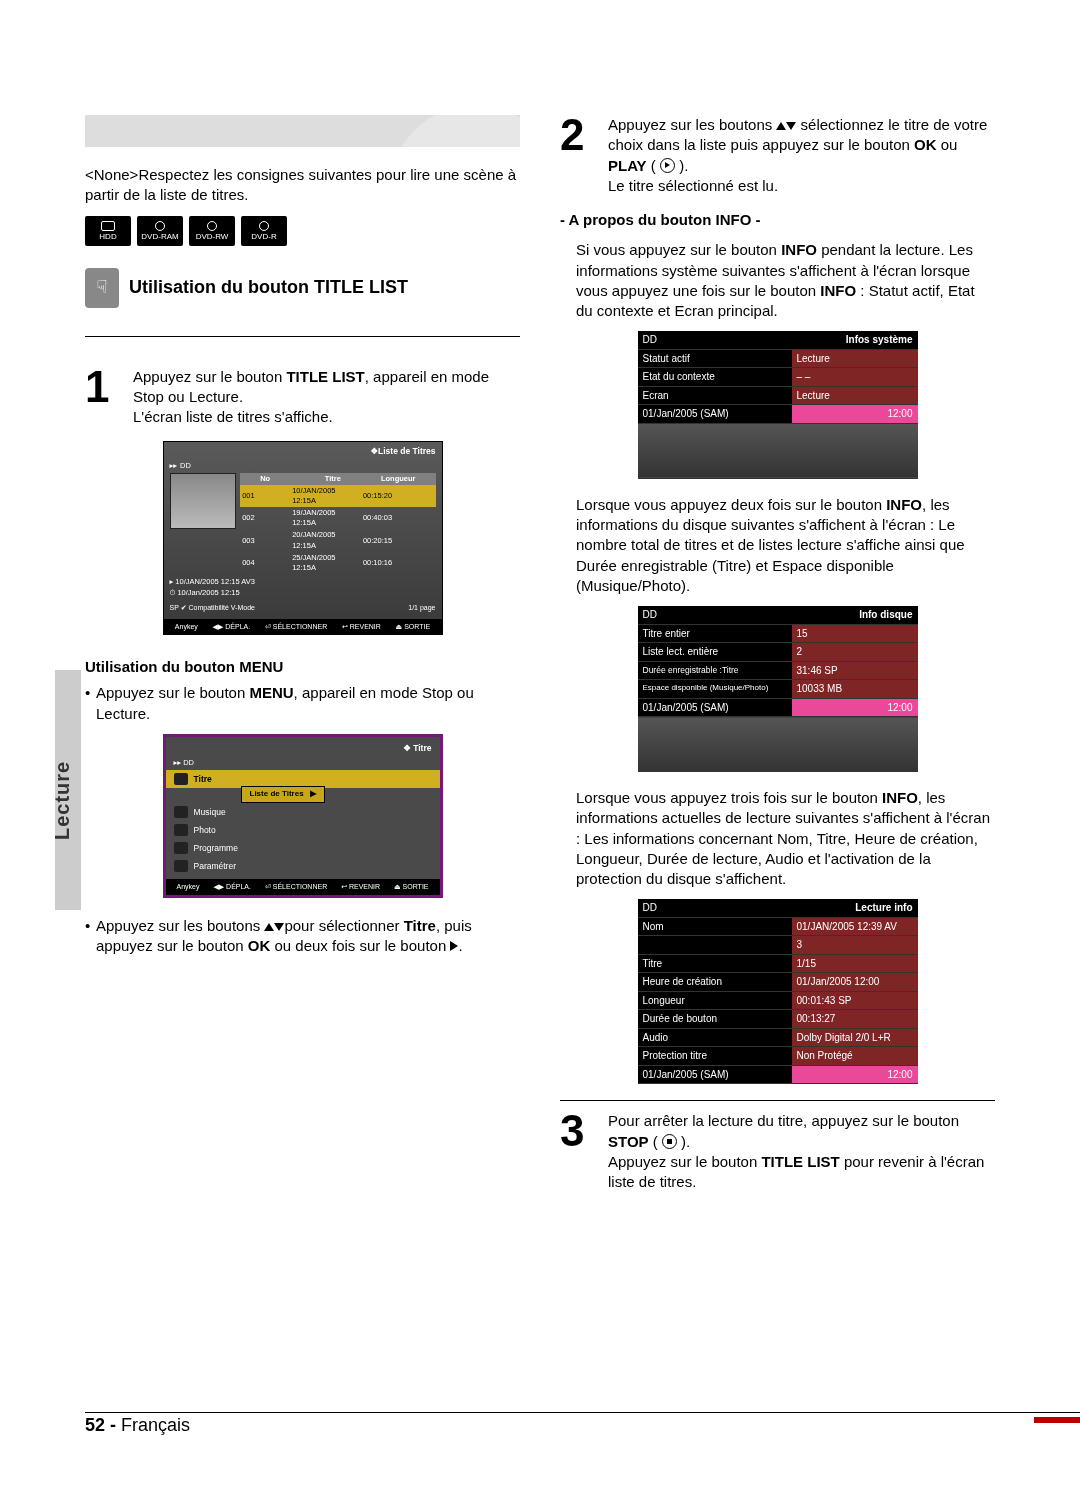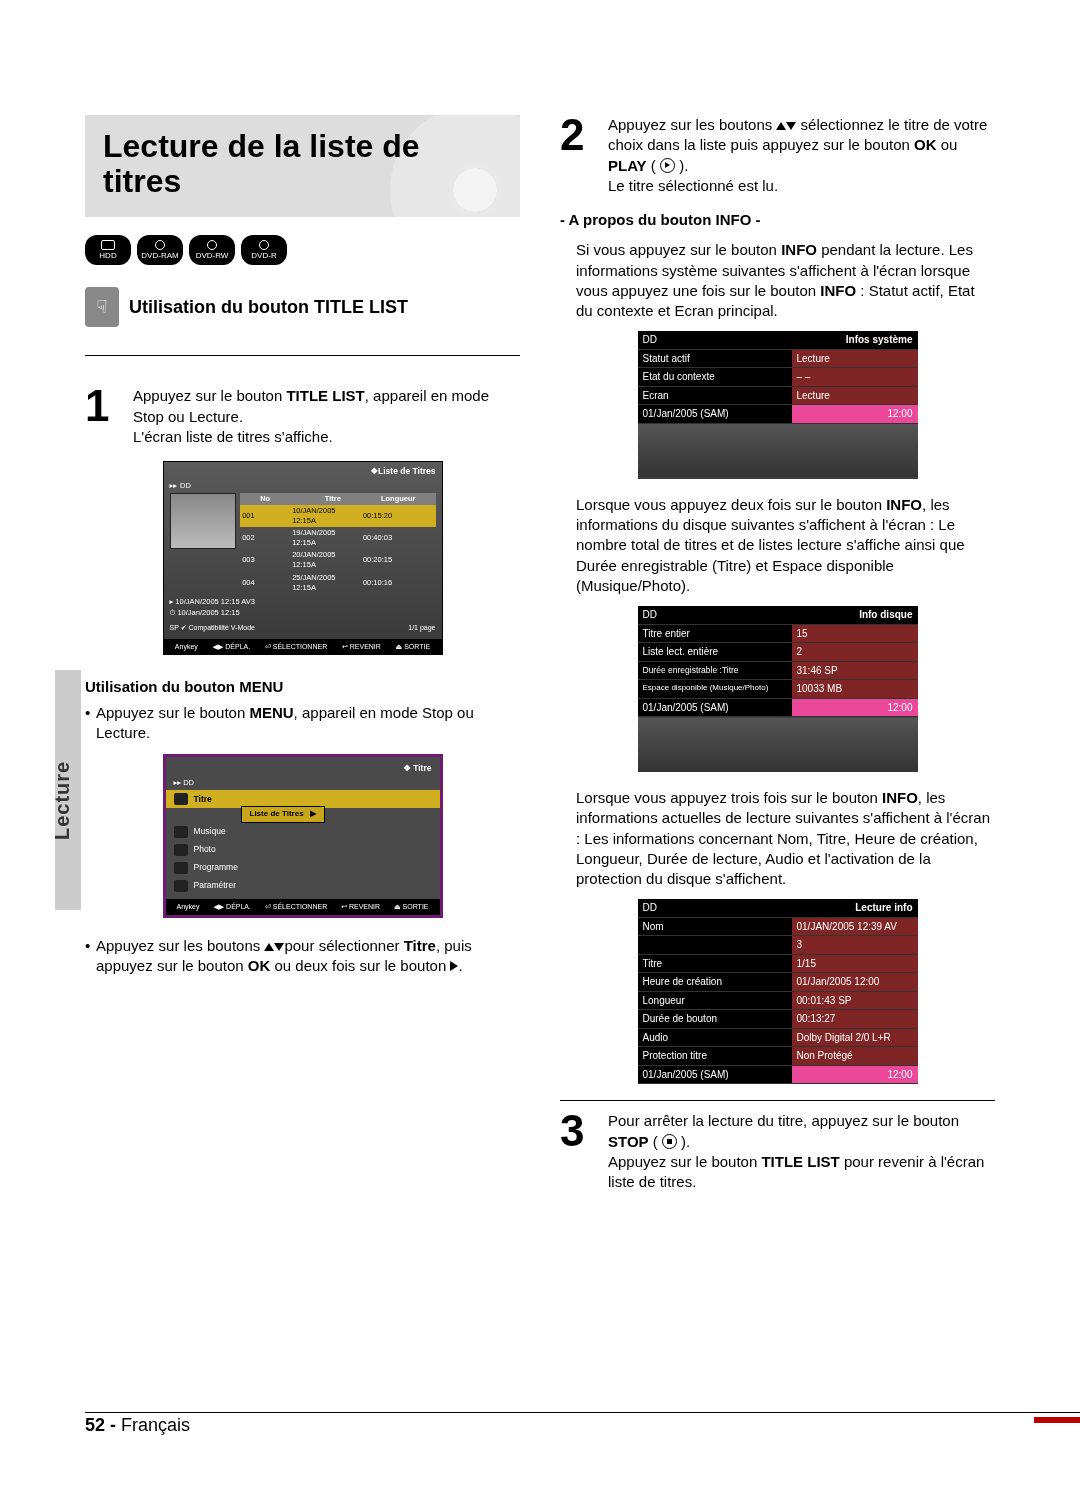--- a/index.html
+++ b/index.html
@@ -56,21 +56,21 @@
     font-size: 32px;
     line-height: 1.1;
     font-weight: bold;
   }
   .intro { margin: 14px 0 10px; }
   .media-icons { display: flex; gap: 6px; margin: 8px 0 22px; }
   .mi {
     width: 46px; height: 30px;
     background: #000; color: #fff;
     font-size: 8px; text-align: center;
-    border-radius: 12px;
+    border-radius: 2px;
     display: flex; flex-direction: column;
     align-items: center; justify-content: center;
     line-height: 1;
   }
   .mi .dot { width: 10px; height: 10px; border: 1.5px solid #fff; border-radius: 50%; margin-bottom: 2px; }
   .mi.hdd .dot { border-radius: 2px; width: 14px; height: 10px; }
   .mj-head { display: flex; align-items: center; gap: 10px; margin-bottom: 28px; }
   .mj-head .badge {
     width: 34px; height: 40px; background: #888; border-radius: 4px;
     color: #fff; display:flex; align-items:center; justify-content:center; font-size:18px;
@@ -175,23 +175,23 @@
 <div class="page">
   <div class="side-tab">
       <span>Lecture</span>
     </div>
 
   <div class="cols">
 
     <div class="col">
       <div class="hero">
         <div class="hero-disc"></div>
-        <h1>Lecture de la liste de titres</h1>
-      </div>
-
+      </div>
+
+      <p class="intro">&lt;None&gt;Respectez les consignes suivantes pour lire une scène à partir de la liste de titres.</p>
 
       <div class="media-icons">
         <div class="mi hdd">
             <span class="dot"></span>
             <span>HDD</span>
           </div>
         <div class="mi">
             <span class="dot"></span>
             <span>DVD-RAM</span>
           </div>

